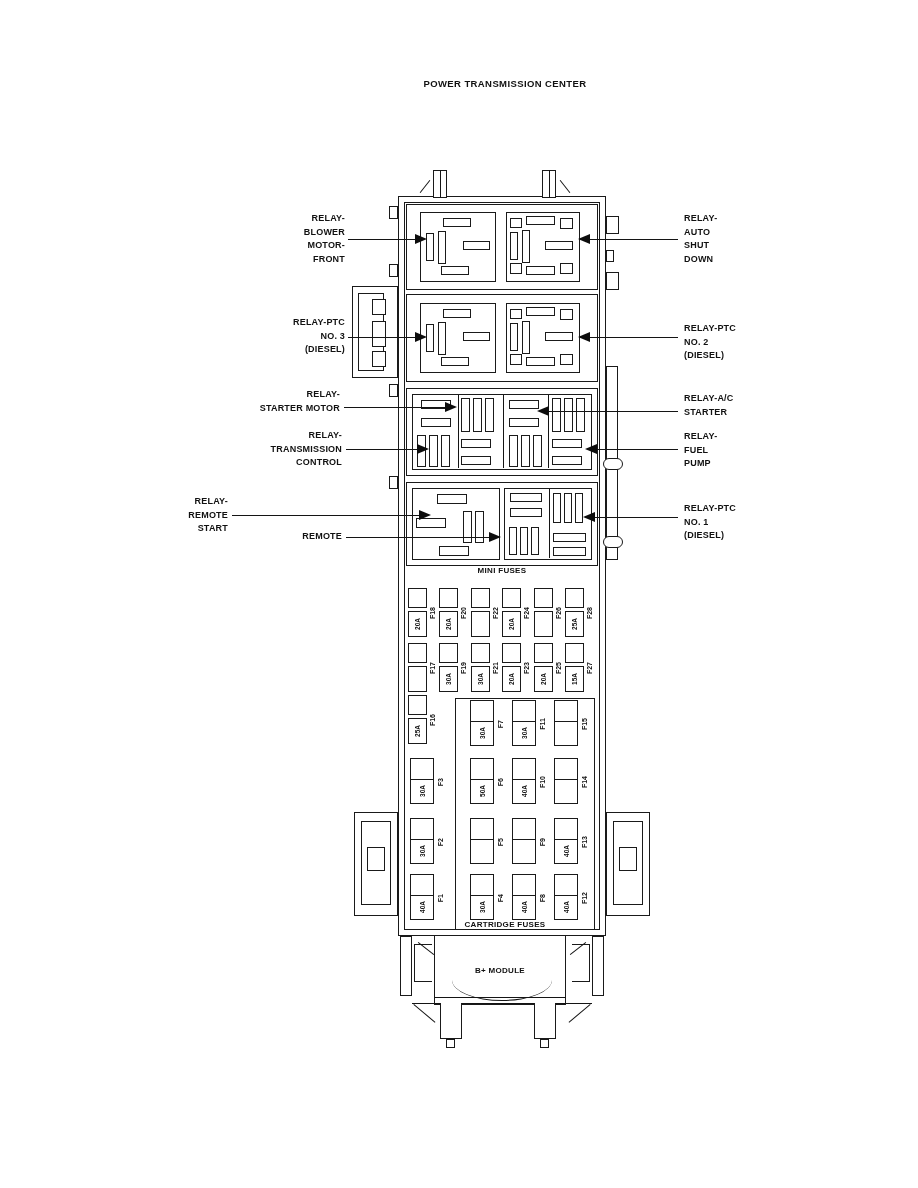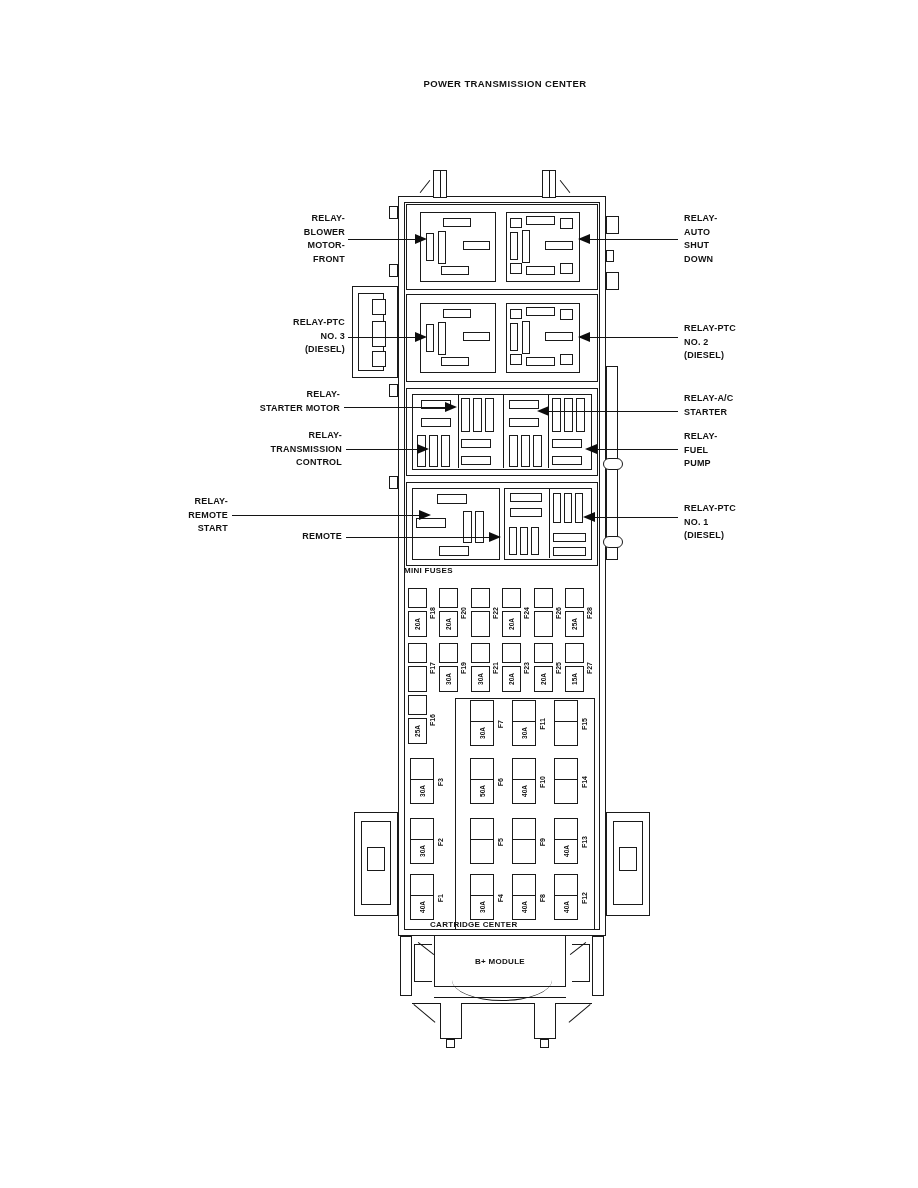--- a/index.html
+++ b/index.html
@@ -10,21 +10,21 @@
   .thin{border-width:1.2px;}
   .bar{position:absolute;border:1.4px solid #1a1a1a;background:#fff;box-sizing:border-box;display:block;}
   .ln{position:absolute;height:0;border-top:1.3px solid #141414;}
   .vln{position:absolute;width:0;border-left:1.3px solid #141414;}
   .tri-r{position:absolute;width:0;height:0;border-top:5px solid transparent;border-bottom:5px solid transparent;border-left:12px solid #0d0d0d;}
   .tri-l{position:absolute;width:0;height:0;border-top:5px solid transparent;border-bottom:5px solid transparent;border-right:12px solid #0d0d0d;}
   .callout{position:absolute;font-size:9px;line-height:13.5px;font-weight:bold;white-space:pre-line;letter-spacing:.2px;}
   .callout.l{text-align:right;}
   .title{position:absolute;left:340px;top:78px;width:330px;text-align:center;
          font-size:9.5px;font-weight:bold;letter-spacing:.4px;}
-  .seclabel{position:absolute;text-align:left;font-size:8px;font-weight:bold;letter-spacing:.3px;}
+  .seclabel{position:absolute;text-align:center;font-size:8px;font-weight:bold;letter-spacing:.3px;}
   .vt{writing-mode:vertical-rl;transform:rotate(180deg);display:inline-block;}
   .mfuse{position:absolute;width:40px;height:50px;}
   .mfuse .t{position:absolute;left:0;top:0;width:19px;height:20px;border:1.5px solid #1a1a1a;box-sizing:border-box;background:#fff;}
   .mfuse .b{position:absolute;left:0;top:23px;width:19px;height:26px;border:1.5px solid #1a1a1a;box-sizing:border-box;background:#fff;
             display:flex;align-items:center;justify-content:center;}
   .mfuse .b .vt{font-size:6.5px;font-weight:bold;}
   .mfuse .flabel{position:absolute;left:21px;top:8px;height:34px;font-size:7px;font-weight:bold;display:flex;align-items:center;}
   .cfuse{position:absolute;width:40px;height:48px;}
   .cfuse .t{position:absolute;left:0;top:0;width:24px;height:22px;border:1.5px solid #1a1a1a;box-sizing:border-box;background:#fff;}
   .cfuse .b{position:absolute;left:0;top:20.5px;width:24px;height:25px;border:1.5px solid #1a1a1a;box-sizing:border-box;background:#fff;
@@ -414,37 +414,37 @@
   <div class="cfuse" style="left:554px;top:874px;">
     <span class="t"></span>
     <span class="b">
         <b class="vt">40A</b>
       </span>
     <span class="flabel">
         <b class="vt">F12</b>
       </span>
   </div>
 
-  <div class="seclabel" style="left:430px;top:920px;width:150px;">CARTRIDGE CENTER</div>
+  <div class="seclabel" style="left:430px;top:920px;width:150px;">CARTRIDGE FUSES</div>
 
   <div class="box thin" style="left:354px;top:812px;width:44px;height:104px;"></div>
   <div class="box thin" style="left:361px;top:821px;width:30px;height:84px;"></div>
   <div class="box thin" style="left:367px;top:847px;width:18px;height:24px;"></div>
   <div class="box thin" style="left:606px;top:812px;width:44px;height:104px;"></div>
   <div class="box thin" style="left:613px;top:821px;width:30px;height:84px;"></div>
   <div class="box thin" style="left:619px;top:847px;width:18px;height:24px;"></div>
 
   <div class="box thin" style="left:400px;top:936px;width:12px;height:60px;"></div>
   <div class="box thin" style="left:592px;top:936px;width:12px;height:60px;"></div>
   <div class="box thin" style="left:414px;top:944px;width:18px;height:38px;border-right:none;"></div>
   <div class="box thin" style="left:572px;top:944px;width:18px;height:38px;border-left:none;"></div>
   <div class="diag" style="left:416px;top:948px;width:20px;transform:rotate(38deg);"></div>
   <div class="diag" style="left:568px;top:948px;width:20px;transform:rotate(-38deg);"></div>
 
-  <div class="box" style="left:434px;top:935px;width:132px;height:52px;display:flex;align-items:center;justify-content:center;">
+  <div class="box" style="left:434px;top:935px;width:132px;height:70px;display:flex;align-items:center;justify-content:center;">
     <span class="seclabel" style="position:static;">B+ MODULE</span>
   </div>
 
   <div class="ln" style="left:434px;top:997px;width:132px;"></div>
   <div class="ln" style="left:412px;top:1003px;width:180px;"></div>
   <div class="abs" style="left:452px;top:980px;width:100px;height:20px;border-bottom:1.3px solid #141414;border-radius:0 0 50% 50%/0 0 100% 100%;"></div>
 
   <div class="box thin" style="left:440px;top:1003px;width:22px;height:36px;border-top:none;"></div>
   <div class="box thin" style="left:534px;top:1003px;width:22px;height:36px;border-top:none;"></div>
   <div class="box thin" style="left:446px;top:1039px;width:9px;height:9px;"></div>

